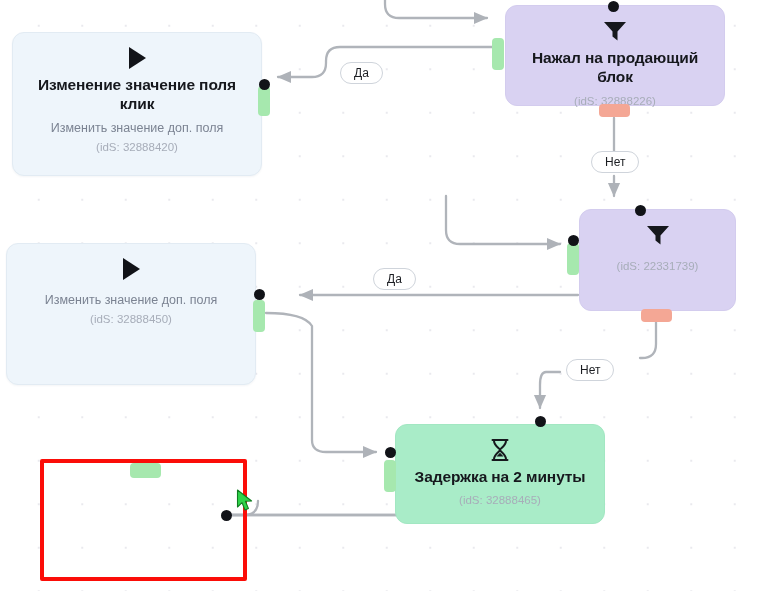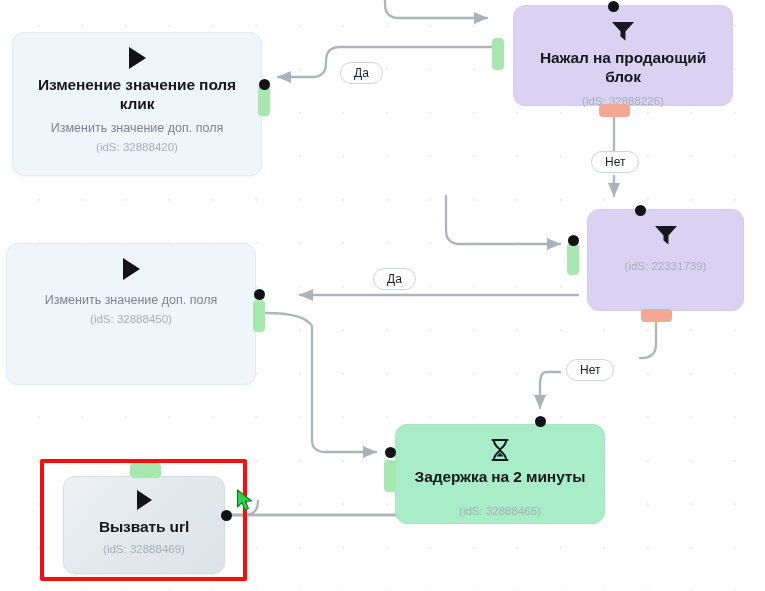--- a/index.html
+++ b/index.html
@@ -42,21 +42,20 @@
   
   .node.blue{
     background:#eef5fb;
     border:1px solid #e2ebf3;
     box-shadow:0 1px 2px rgba(40,60,90,.05);
   }
   
   .node.purple{
     background:#d9d2f2;
     border:1px solid #d3ccee;
-    margin-left:8px;
   }
   
   .node.green{
     background:#a9ecc8;
     border:1px solid #a2e7c2;
     text-align:right;
   }
   
   .node.grey{
     background:linear-gradient(135deg,#eef2f5 0%,#e3e9ed 45%,#dde4e9 100%);
@@ -186,33 +185,26 @@
 
   <div class="node green" style="left:395px;top:424px;width:210px;height:100px;">
     <div class="node-icon">
       <svg width="22" height="24" viewBox="0 0 22 24">
         <path d="M3.5 2 H18.5 M3.5 22 H18.5" stroke="#16181d" stroke-width="2" stroke-linecap="round"></path>
         <path d="M5 2.8 C5 8 11 10.6 11 12 C11 13.4 5 16 5 21.2 M17 2.8 C17 8 11 10.6 11 12 C11 13.4 17 16 17 21.2" stroke="#16181d" stroke-width="2" fill="none"></path>
         <path d="M7.5 18.5 L14.5 18.5 L11 14.8 Z" fill="#16181d"></path>
       </svg>
     </div>
     <div class="node-title">Задержка на 2 минуты</div>
-    <div class="node-id" style="margin-top:19px;">(idS: 32888465)</div>
+    <div class="node-id" style="margin-top:8px;">(idS: 32888465)</div>
   </div>
   <div class="port green-port" style="left:384px;top:460px;width:12px;height:32px;"></div>
   <div class="dot" style="left:385px;top:447px;"></div>
   <div class="dot" style="left:535px;top:416px;"></div>
 
-  <div class="node grey" style="left:63px;top:476px;width:162px;height:98px;">
-    <div class="node-icon" style="margin-top:12px;">
-      <div class="play-tri" style="border-top-width:10px;border-bottom-width:10px;border-left-width:15px;"></div>
-    </div>
-    <div class="node-title">Вызвать url</div>
-    <div class="node-id" style="margin-top:7px;">(idS: 32888469)</div>
-  </div>
   <div class="port green-port" style="left:130px;top:463px;width:31px;height:15px;"></div>
   <div class="dot" style="left:221px;top:510px;"></div>
   <div class="selection-box" style="left:40px;top:459px;width:207px;height:122px;"></div>
 
   <div class="edge-label" style="left:340px;top:62px;">Да</div>
   <div class="edge-label" style="left:591px;top:151px;">Нет</div>
   <div class="edge-label" style="left:373px;top:268px;">Да</div>
   <div class="edge-label" style="left:566px;top:359px;">Нет</div>
 
   <div class="cursor" style="left:236px;top:489px;">

